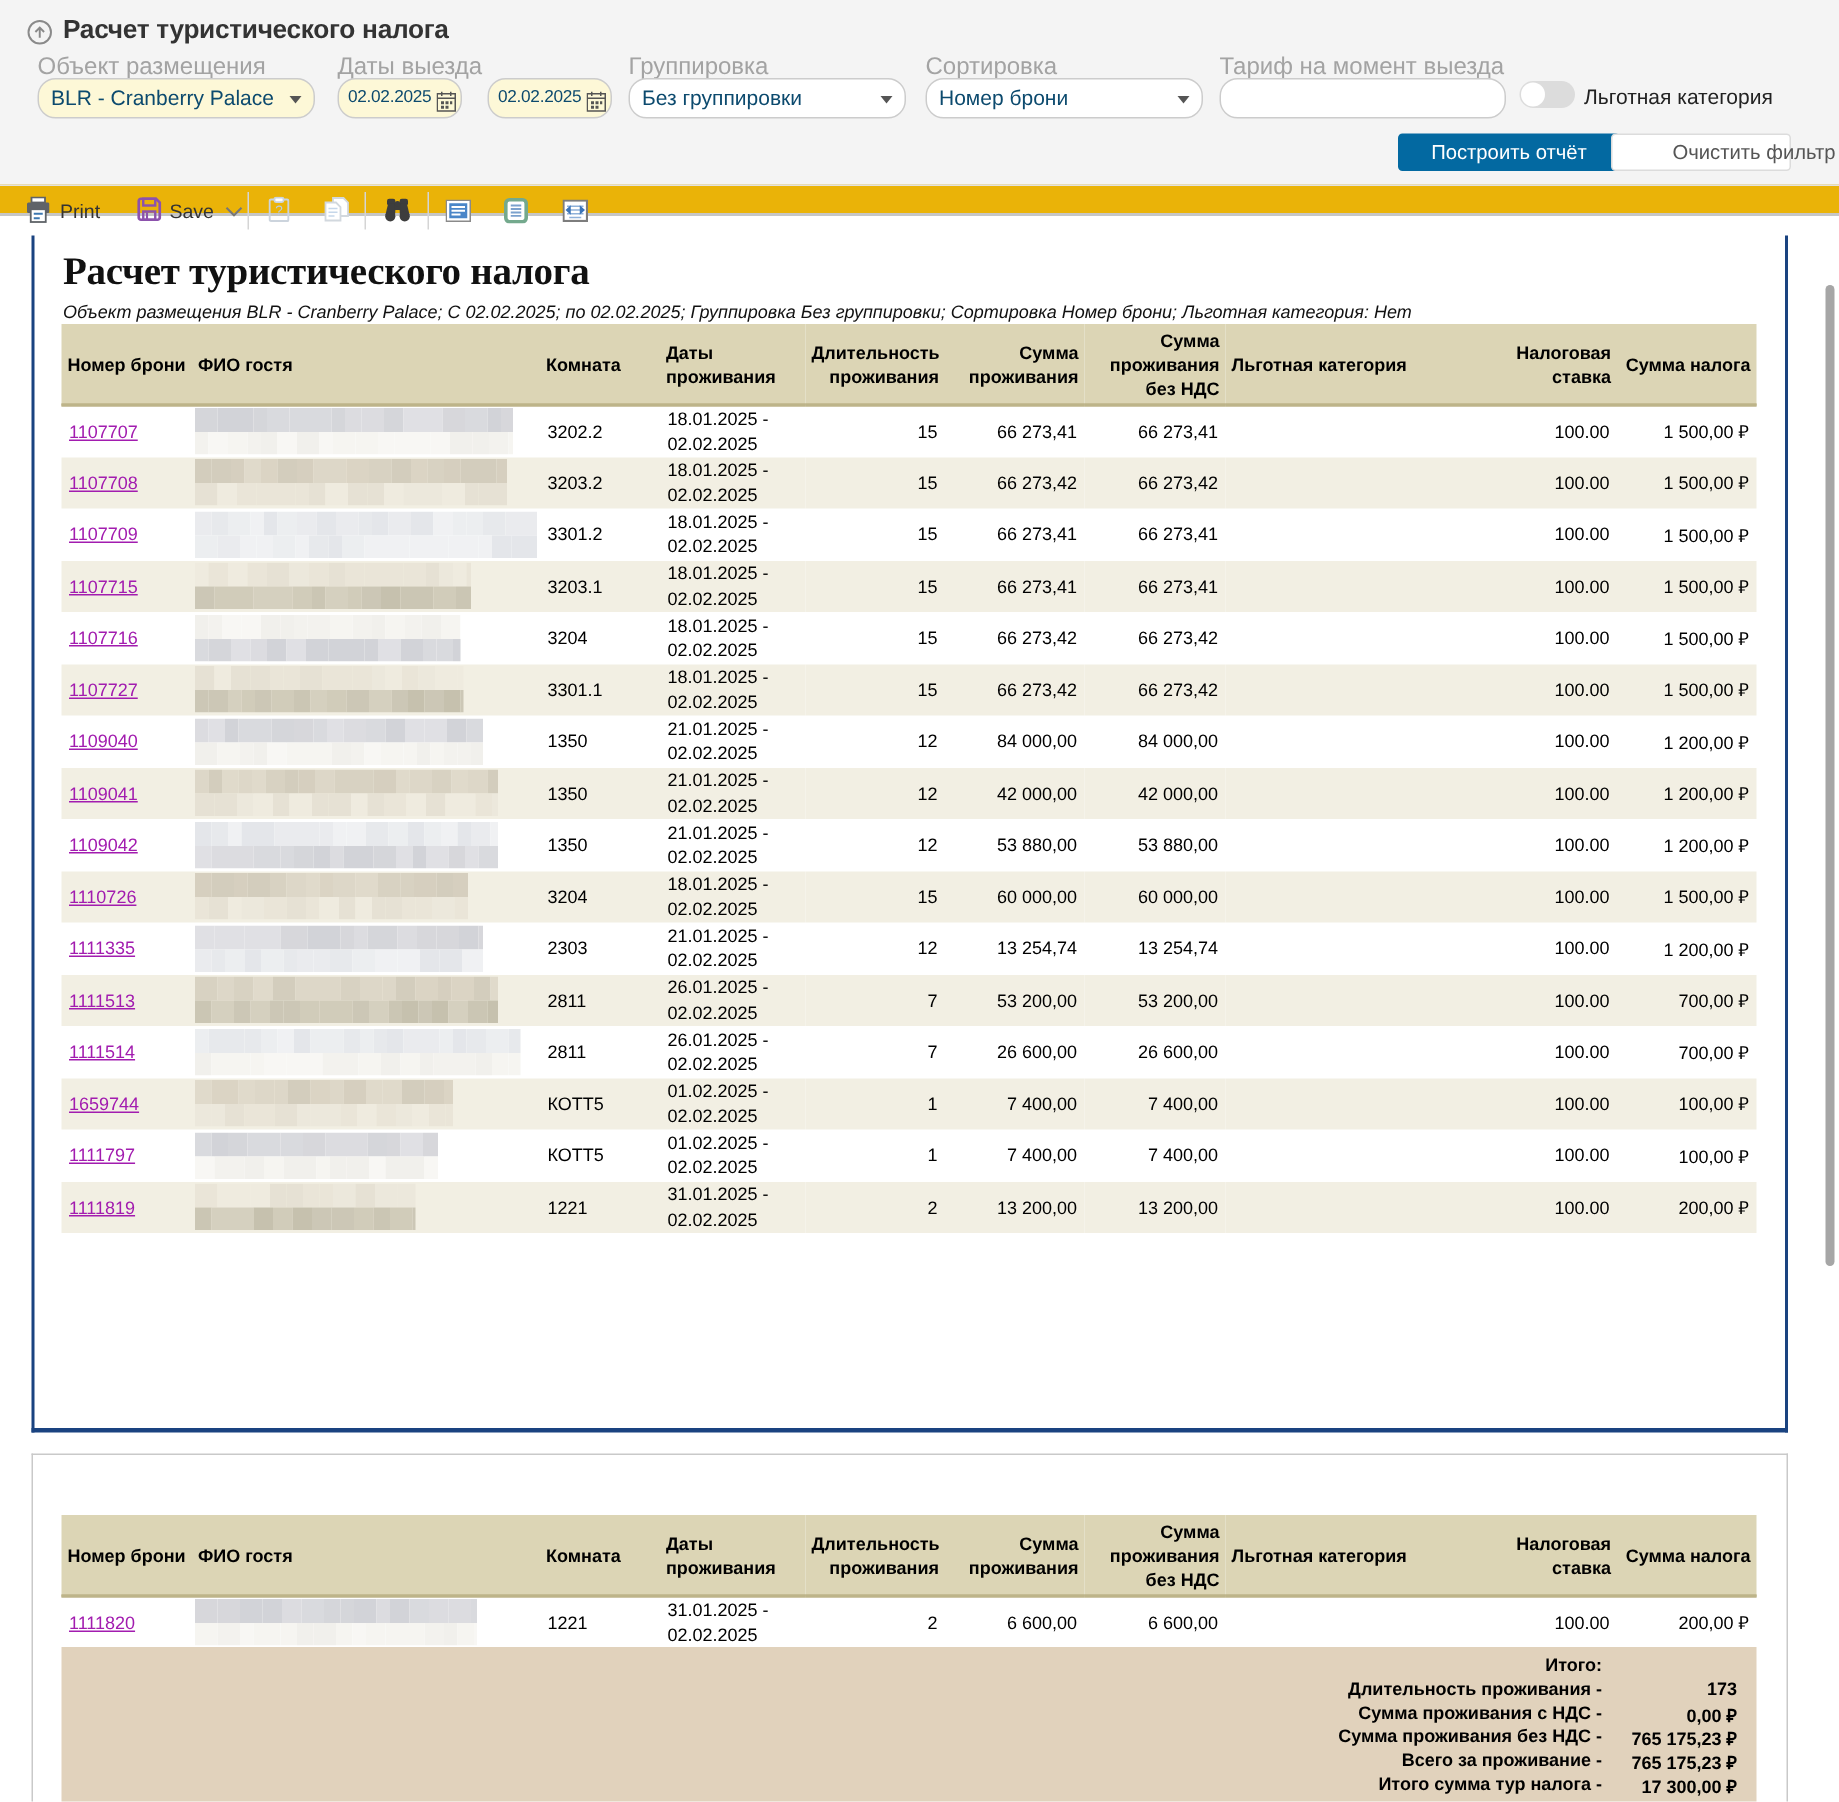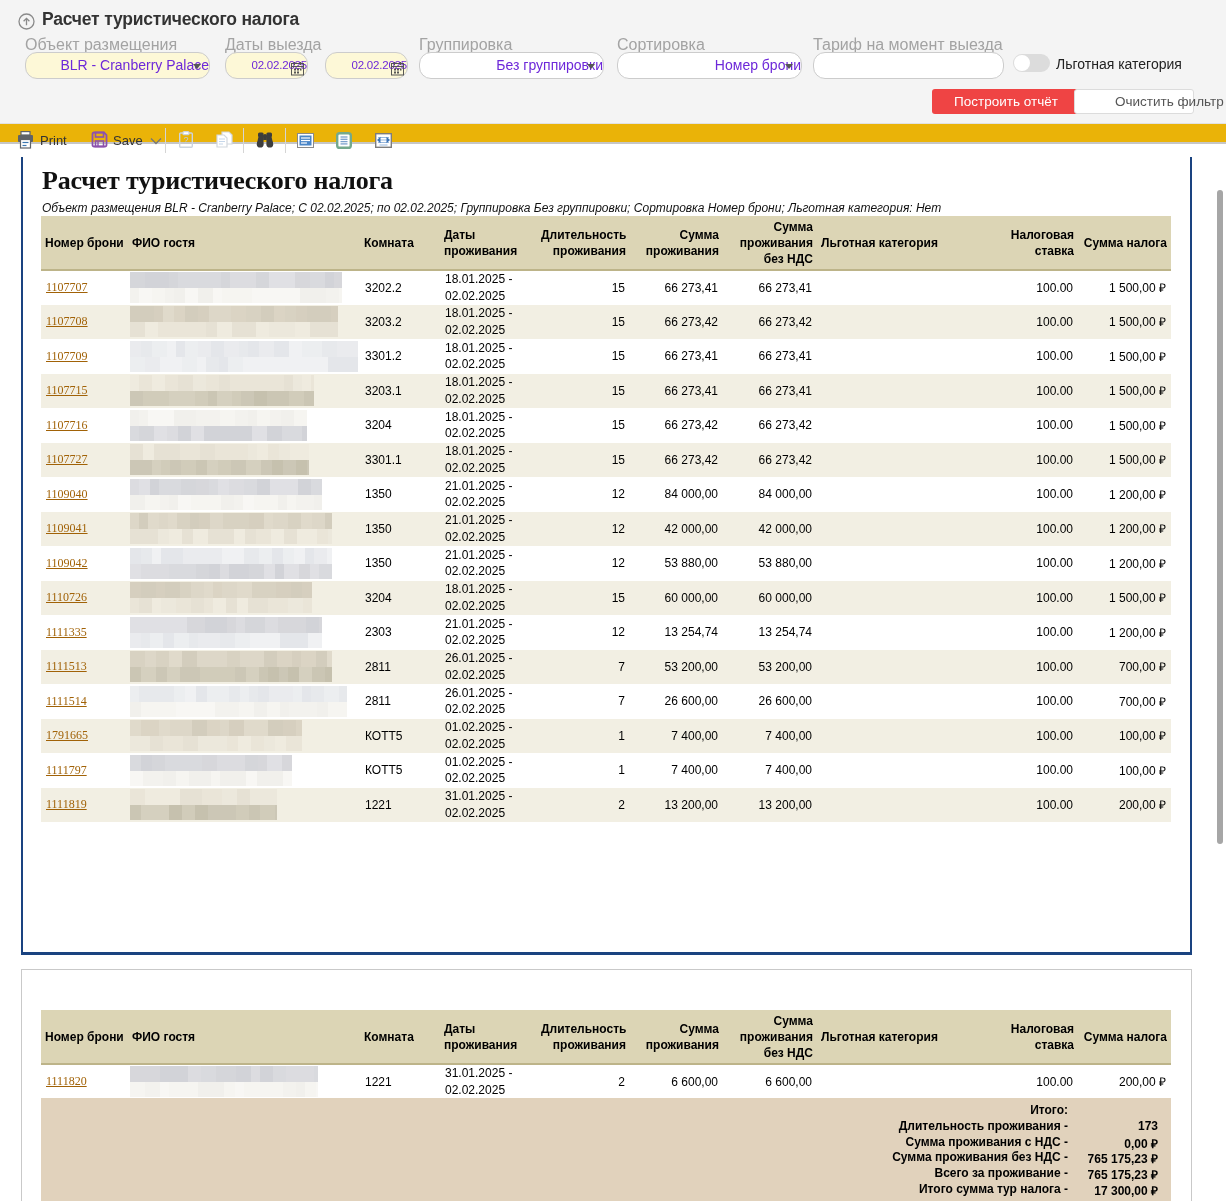--- a/index.html
+++ b/index.html
@@ -4,29 +4,29 @@
 * { margin:0; padding:0; box-sizing:border-box; }
 html,body { width:1226px; height:1201px; overflow:hidden; background:#fff;
   font-family:"Liberation Sans", sans-serif; position:relative; }
 .abs { position:absolute; }
 
 
 .filters { position:absolute; top:0; left:0; width:1226px; height:123px; background:#f4f4f4; }
 .ftitle { position:absolute; left:42px; top:9px; font-size:17.5px; font-weight:bold; color:#333; letter-spacing:-0.2px; }
 .flabel { position:absolute; top:36px; font-size:16px; color:#a3a3a3; }
 .finput { position:absolute; top:52px; height:27px; border:1px solid #ccc; border-radius:12px;
-  background:#fff; font-size:14px; color:#6d28d9; line-height:25px; padding-left:8px; white-space:nowrap;text-align:right; }
+  background:#fff; font-size:14px; color:#0c4a6e; line-height:25px; padding-left:8px; white-space:nowrap; }
 .yellow { background:#fdf8d7; }
 .selarrow { position:absolute; right:8px; top:11px; width:0; height:0;
   border-left:4px solid transparent; border-right:4px solid transparent; border-top:5px solid #555; }
 .calico { position:absolute; right:3px; top:7px; }
 .toggle { position:absolute; left:1013px; top:54px; width:37px; height:18px; border-radius:9px; background:#dcdcdc; }
 .knob { position:absolute; left:1px; top:1px; width:16px; height:16px; border-radius:8px; background:#fff; }
 .toglabel { position:absolute; left:1056px; top:56px; font-size:14px; color:#222; }
-.btn-green { position:absolute; left:932px; top:89px; width:148px; height:25px; background:#ef4444;
+.btn-green { position:absolute; left:932px; top:89px; width:148px; height:25px; background:#0369a1;
   border-radius:3px; color:#fff; font-size:13.5px; text-align:center; line-height:25px; }
 .btn-white { position:absolute; left:1074px; top:89px; width:120px; height:25px; background:#fff;
   border:1px solid #dcdcdc; border-radius:3px; color:#555; font-size:13.5px; text-align:center; line-height:23px; white-space:nowrap;padding-left:40px; }
 
 
 .toolbar { position:absolute; top:123px; left:0; width:1226px; height:21px; background:#eab308;
   border-top:1px solid #e2e2e2; border-bottom:2px solid #c6c6c6; }
 .tbtext { position:absolute; top:9px; font-size:13px; color:#333; }
 .tbsep { position:absolute; top:4px; width:1px; height:25px; background:#d5d5d5; }
 
@@ -42,21 +42,21 @@
 
 table.rep { position:absolute; left:18px; top:59px; border-collapse:collapse; table-layout:fixed; width:1130px;
   font-size:12px; color:#000; }
 .rep th { background:#dcd5b5; font-weight:bold; font-size:12px; height:54px; vertical-align:middle;
   padding:2px 4px; line-height:16px; white-space:nowrap; }
 .rep thead tr { border-bottom:2px solid #bdb489; }
 .rep td { height:34.5px; vertical-align:middle; padding:0 5px; font-size:12px; }
 .rep .l { text-align:left; }
 .rep .r { text-align:right; }
 .rep tr.alt td { background:#f2efe3; }
-.rep a { color:#a16207; text-decoration:underline;font-family:Liberation Serif, serif; }
+.rep a { color:#a21caf; text-decoration:underline; }
 .rep .dates { line-height:16.5px;margin-top:14px; }
 .blurcell { padding:0 0 0 2px !important; }
 .blur { width:fit-content; }
 
 .p1footer { position:absolute; top:744px; left:19px; width:1130px; font-size:11px; color:#000; }
 .p1f-r { position:absolute; right:3px; top:0; }
 
 table.rep2 { top:40px; left:19px; }
 .rep2 td { height:33.5px; }
 
@@ -868,21 +868,21 @@
           <td class="l">2811</td>
           <td class="l dates">26.01.2025&nbsp;-<br>02.02.2025</td>
           <td class="r">7</td>
           <td class="r">26&nbsp;600,00</td>
           <td class="r">26&nbsp;600,00</td>
           <td class="l"></td>
           <td class="r">100.00</td>
           <td class="r">700,00&nbsp;₽</td>
         </tr>
         <tr class="alt">
-          <td class="l"><a>1791665</a></td>
+          <td class="l"><a>1659744</a></td>
           <td class="blurcell">
             <div class="blur">
               <svg width="172" height="31" style="display:block">
                 <rect x="0" y="0" width="11" height="16" fill="#e0dacb"></rect>
                 <rect x="11" y="0" width="9" height="16" fill="#dbd4c4"></rect>
                 <rect x="20" y="0" width="9" height="16" fill="#dbd4c4"></rect>
                 <rect x="29" y="0" width="11" height="16" fill="#e0dacb"></rect>
                 <rect x="40" y="0" width="13" height="16" fill="#ddd7c8"></rect>
                 <rect x="53" y="0" width="9" height="16" fill="#ddd7c8"></rect>
                 <rect x="62" y="0" width="15" height="16" fill="#d3cdbd"></rect>

